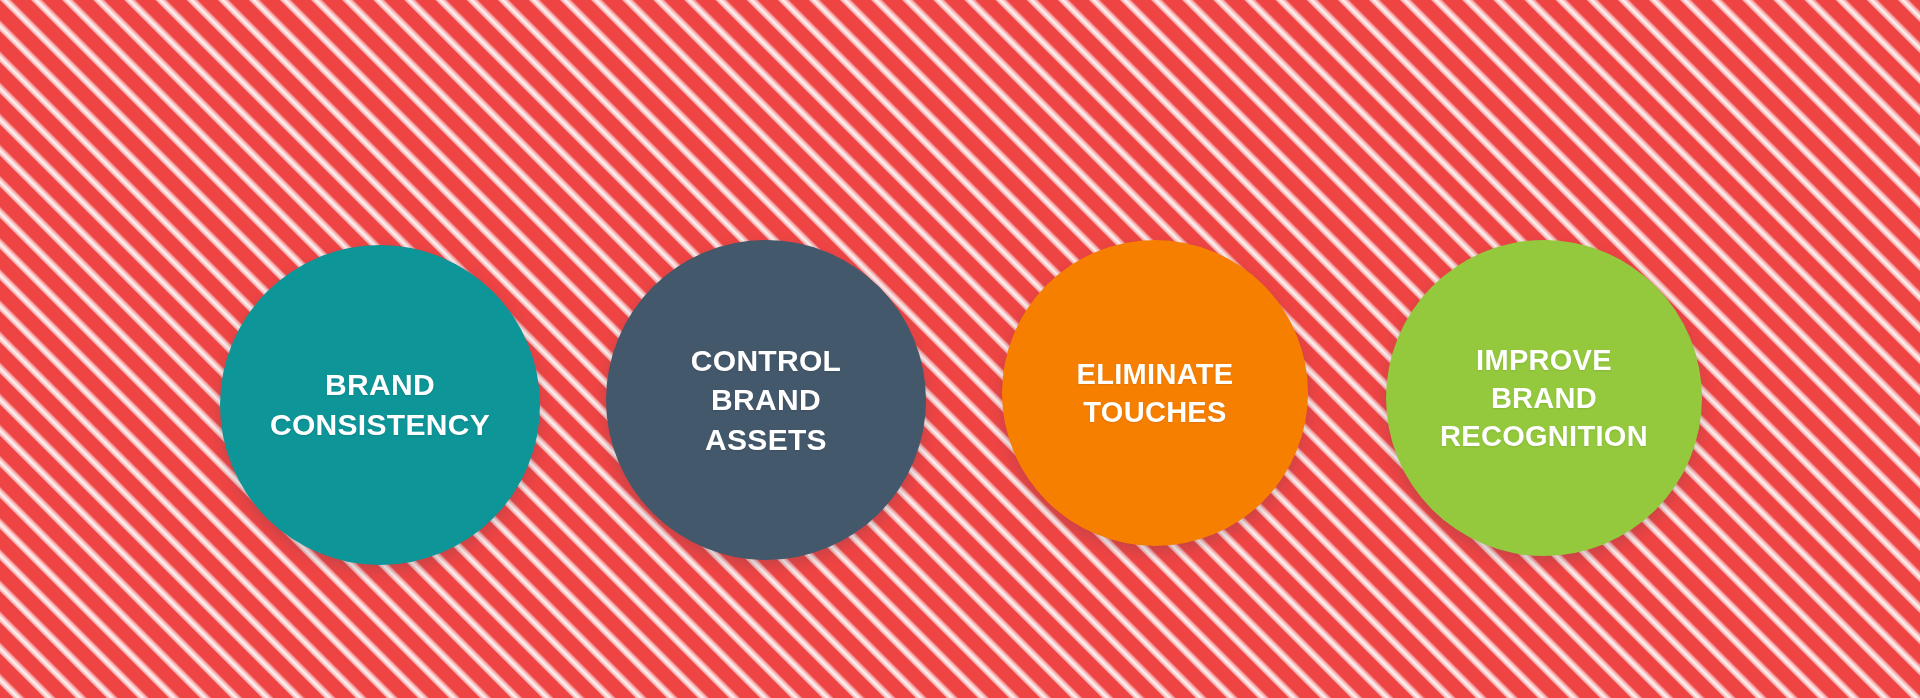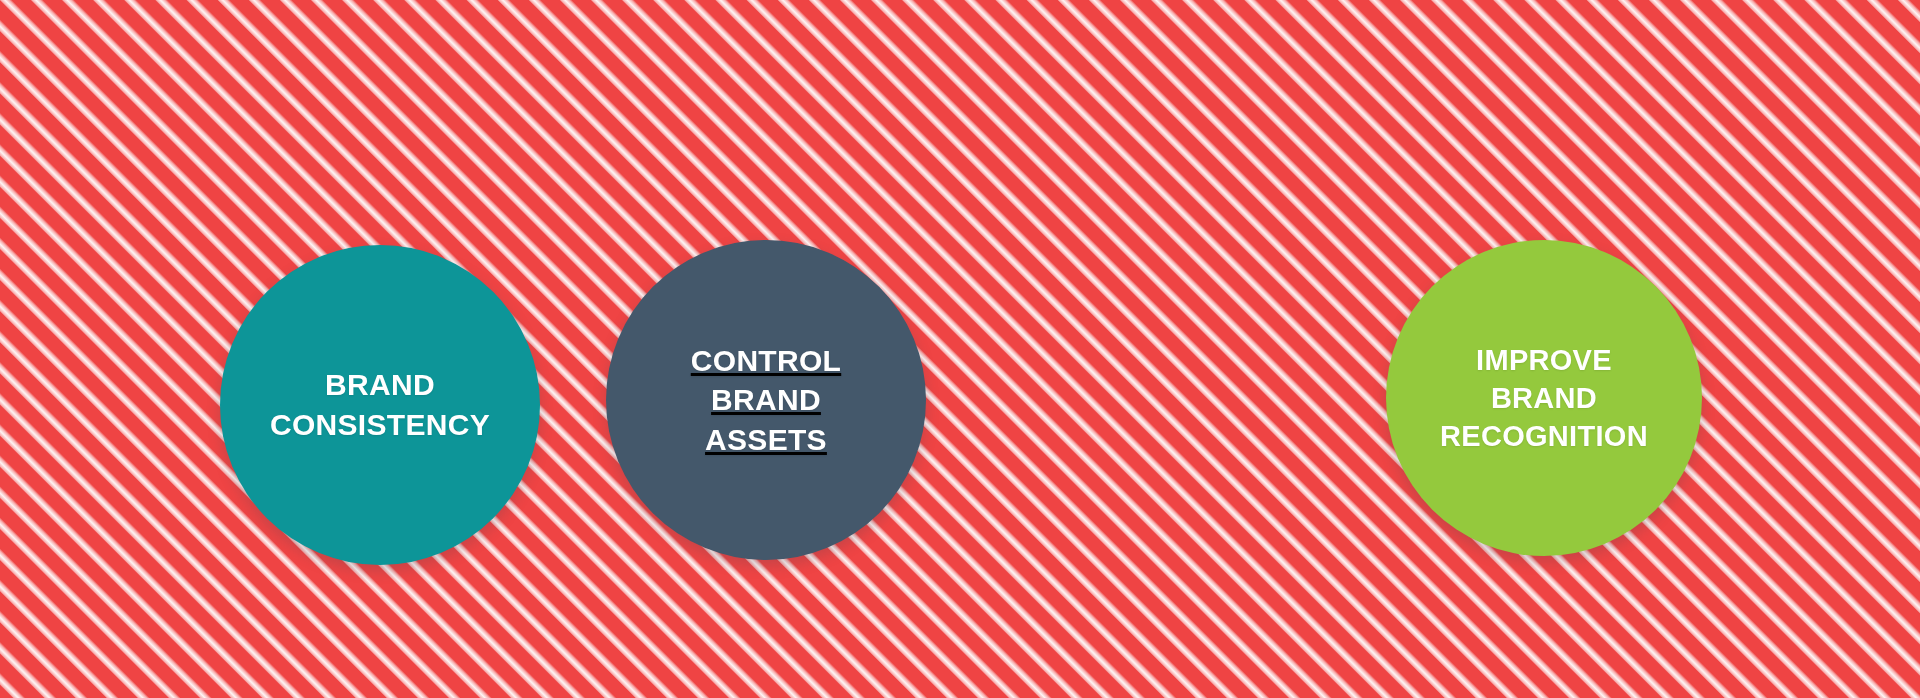--- a/index.html
+++ b/index.html
@@ -66,21 +66,20 @@
   }
 
   
   #circle-brand-consistency {
     left: 220px;  top: 245px;  width: 320px; height: 320px;
     background-color: #0d9598;
   }
   #circle-control-brand-assets {
     left: 606px;  top: 240px;  width: 320px; height: 320px;
     background-color: #44586b;
-    text-decoration: underline;
   }
   #circle-eliminate-touches {
     left: 1002px; top: 240px;  width: 306px; height: 306px;
     background-color: #f77f00;
   }
   #circle-improve-brand-recognition {
     left: 1386px; top: 240px;  width: 316px; height: 316px;
     background-color: #94c93d;
   }
 
@@ -100,20 +99,24 @@
       <span class="pillar-label">BRAND
 CONSISTENCY</span>
     </div>
 
     <div class="pillar-circle" id="circle-control-brand-assets">
       <span class="pillar-label">CONTROL
 BRAND
 ASSETS</span>
     </div>
 
+    <div class="pillar-circle" id="circle-eliminate-touches">
+      <span class="pillar-label">ELIMINATE
+TOUCHES</span>
+    </div>
 
     <div class="pillar-circle" id="circle-improve-brand-recognition">
       <span class="pillar-label">IMPROVE
 BRAND
 RECOGNITION</span>
     </div>
 
   </div>
 </div>
 

